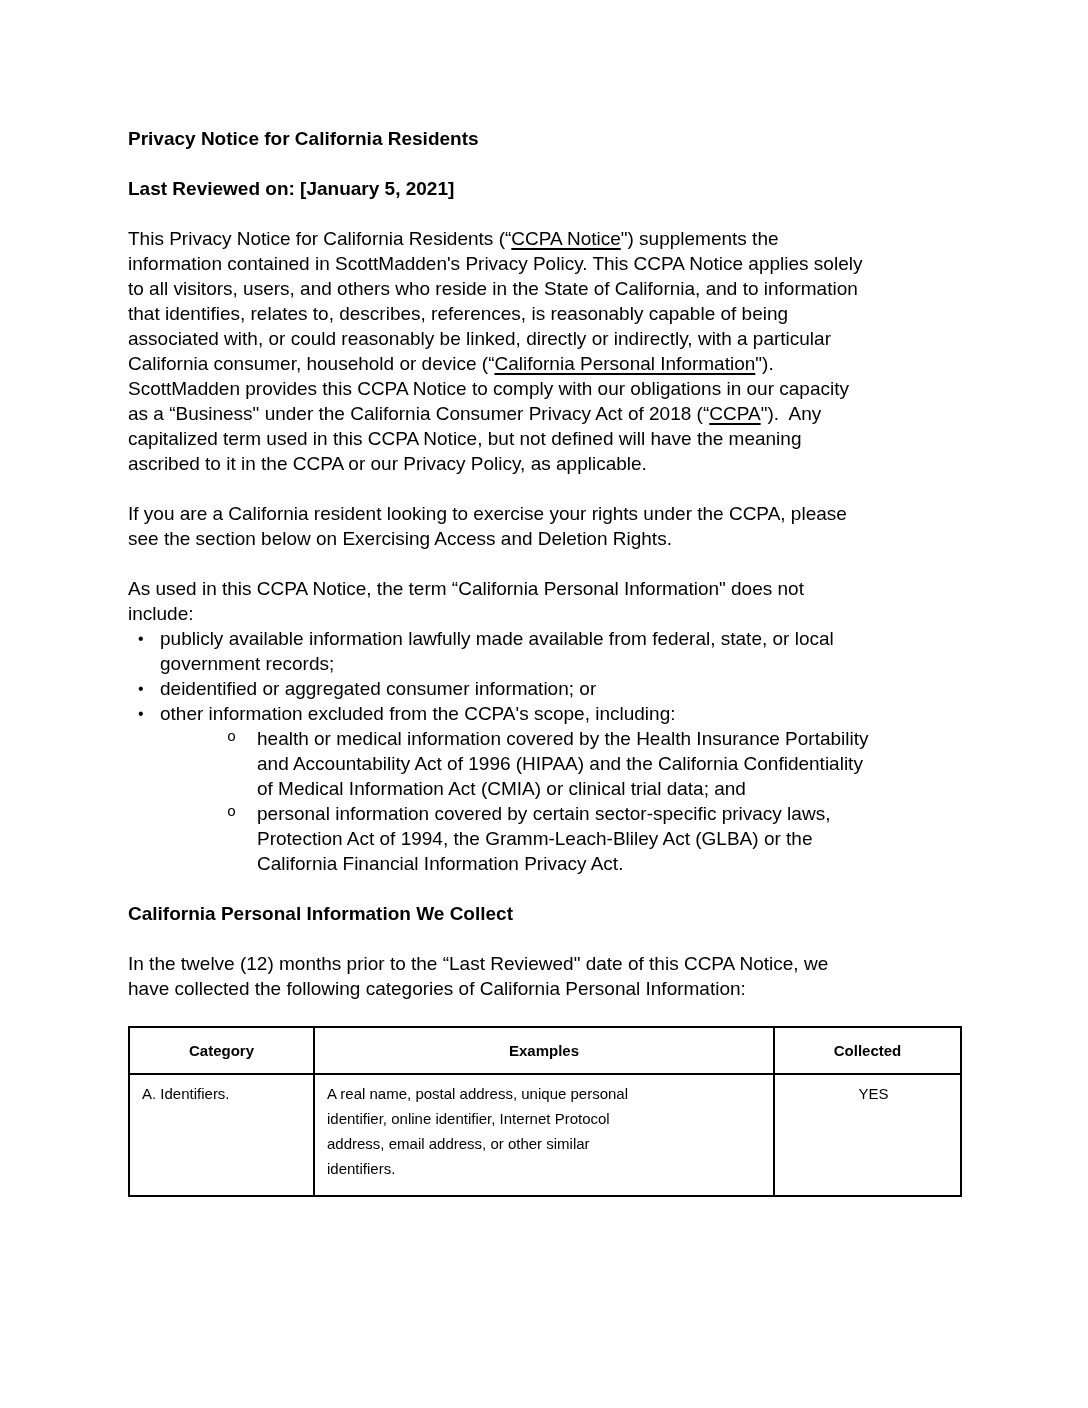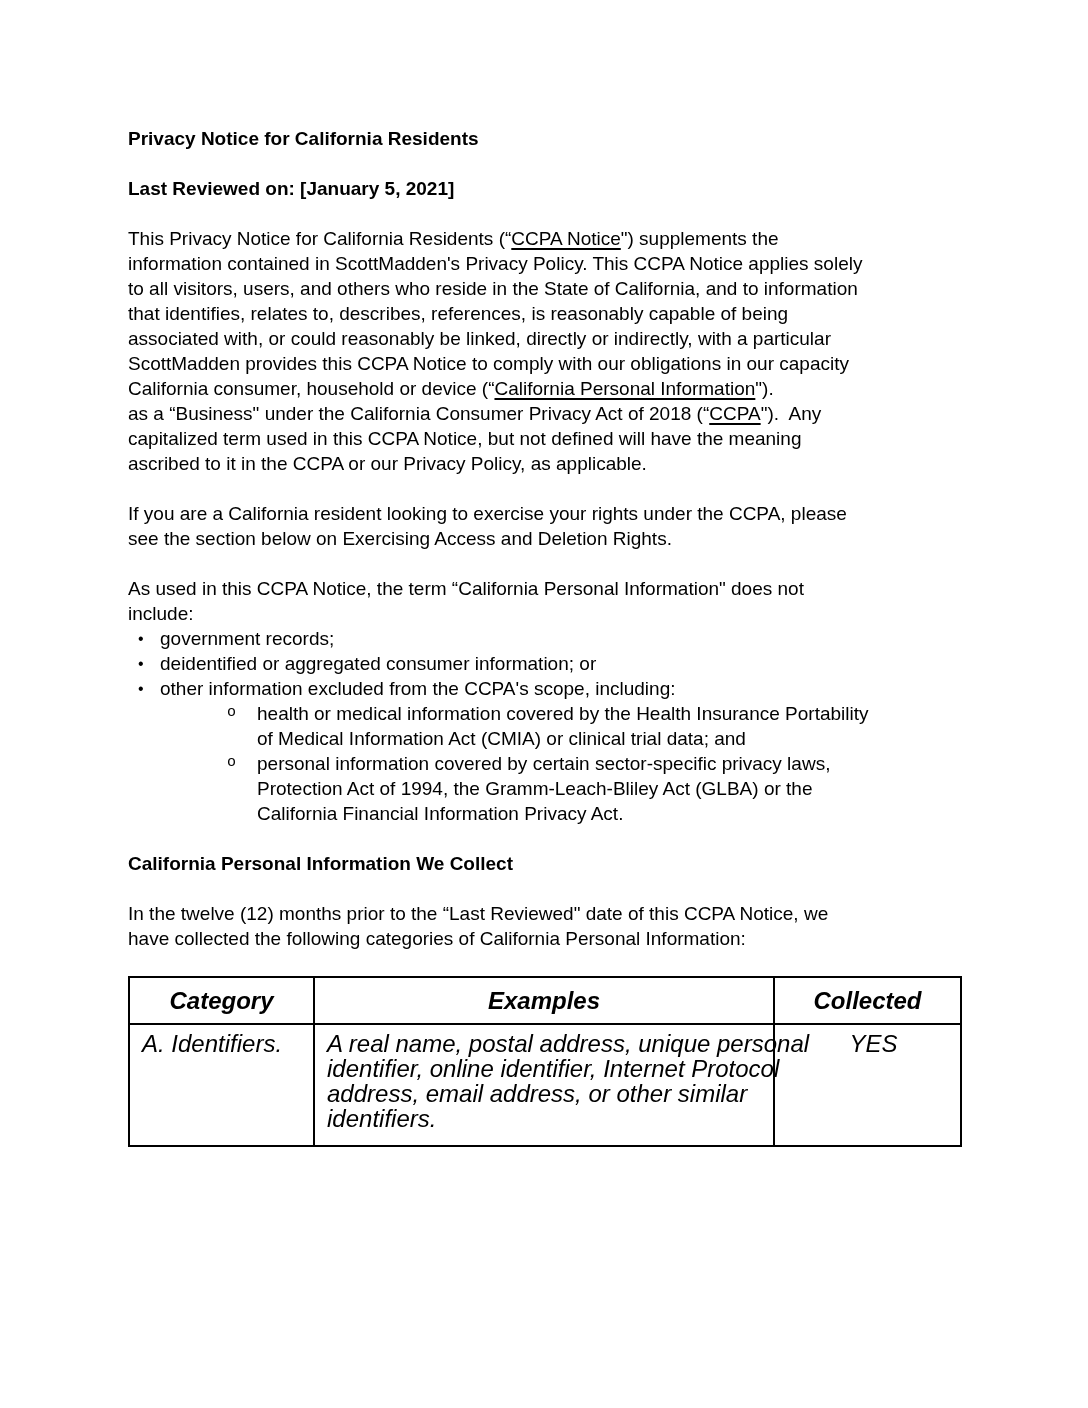--- a/index.html
+++ b/index.html
@@ -62,23 +62,22 @@
     left: 99px;
     top: -1px;
     font-family: "Liberation Mono", monospace;
     font-size: 15px;
   }
   table.collect-table {
     border-collapse: collapse;
     table-layout: fixed;
     width: 832px;
     margin-top: 11px;
-    font-size: 24px;
+    font-size: 15px;
     line-height: 25px;
-    font-style: italic;
   }
   table.collect-table th,
   table.collect-table td {
     border: 2px solid #000000;
   }
   table.collect-table th {
     font-weight: bold;
     text-align: center;
     padding: 10px 6px;
     vertical-align: middle;
@@ -106,53 +105,55 @@
     <div class="heading">
       <div class="line">Last Reviewed on: [January 5, 2021]</div>
     </div>
 
     <div class="para">
       <div class="line"><span>This Privacy Notice for California Residents (“</span><span class="u">CCPA Notice</span><span>") supplements the</span></div>
       <div class="line">information contained in ScottMadden's Privacy Policy. This CCPA Notice applies solely</div>
       <div class="line">to all visitors, users, and others who reside in the State of California, and to information</div>
       <div class="line">that identifies, relates to, describes, references, is reasonably capable of being</div>
       <div class="line">associated with, or could reasonably be linked, directly or indirectly, with a particular</div>
+      <div class="line"><span>California consumer, household or device (“</span><span class="u">California Personal Information</span><span>").</span></div>
       <div class="line">ScottMadden provides this CCPA Notice to comply with our obligations in our capacity</div>
-      <div class="line"><span>California consumer, household or device (“</span><span class="u">California Personal Information</span><span>").</span></div>
       <div class="line"><span>as a “Business" under the California Consumer Privacy Act of 2018 (“</span><span class="u">CCPA</span><span>").  Any</span></div>
       <div class="line">capitalized term used in this CCPA Notice, but not defined will have the meaning</div>
       <div class="line">ascribed to it in the CCPA or our Privacy Policy, as applicable.</div>
     </div>
 
     <div class="para">
       <div class="line">If you are a California resident looking to exercise your rights under the CCPA, please</div>
       <div class="line">see the section below on Exercising Access and Deletion Rights.</div>
     </div>
 
     <div>
       <div class="line">As used in this CCPA Notice, the term “California Personal Information" does not</div>
       <div class="line">include:</div>
     </div>
 
     <div class="bullet-list">
       <div class="bullet-item">
         <span class="marker">•</span>
+        <div class="line">publicly available information lawfully made available from federal, state, or local</div>
         <div class="line">government records;</div>
       </div>
       <div class="bullet-item">
         <span class="marker">•</span>
         <div class="line">deidentified or aggregated consumer information; or</div>
       </div>
       <div class="bullet-item">
         <span class="marker">•</span>
         <div class="line">other information excluded from the CCPA's scope, including:</div>
       </div>
       <div class="sub-item">
         <span class="marker">o</span>
         <div class="line">health or medical information covered by the Health Insurance Portability</div>
+        <div class="line">and Accountability Act of 1996 (HIPAA) and the California Confidentiality</div>
         <div class="line">of Medical Information Act (CMIA) or clinical trial data; and</div>
       </div>
       <div class="sub-item">
         <span class="marker">o</span>
         <div class="line">personal information covered by certain sector-specific privacy laws,</div>
         <div class="line">Protection Act of 1994, the Gramm-Leach-Bliley Act (GLBA) or the</div>
         <div class="line">California Financial Information Privacy Act.</div>
       </div>
     </div>
 

